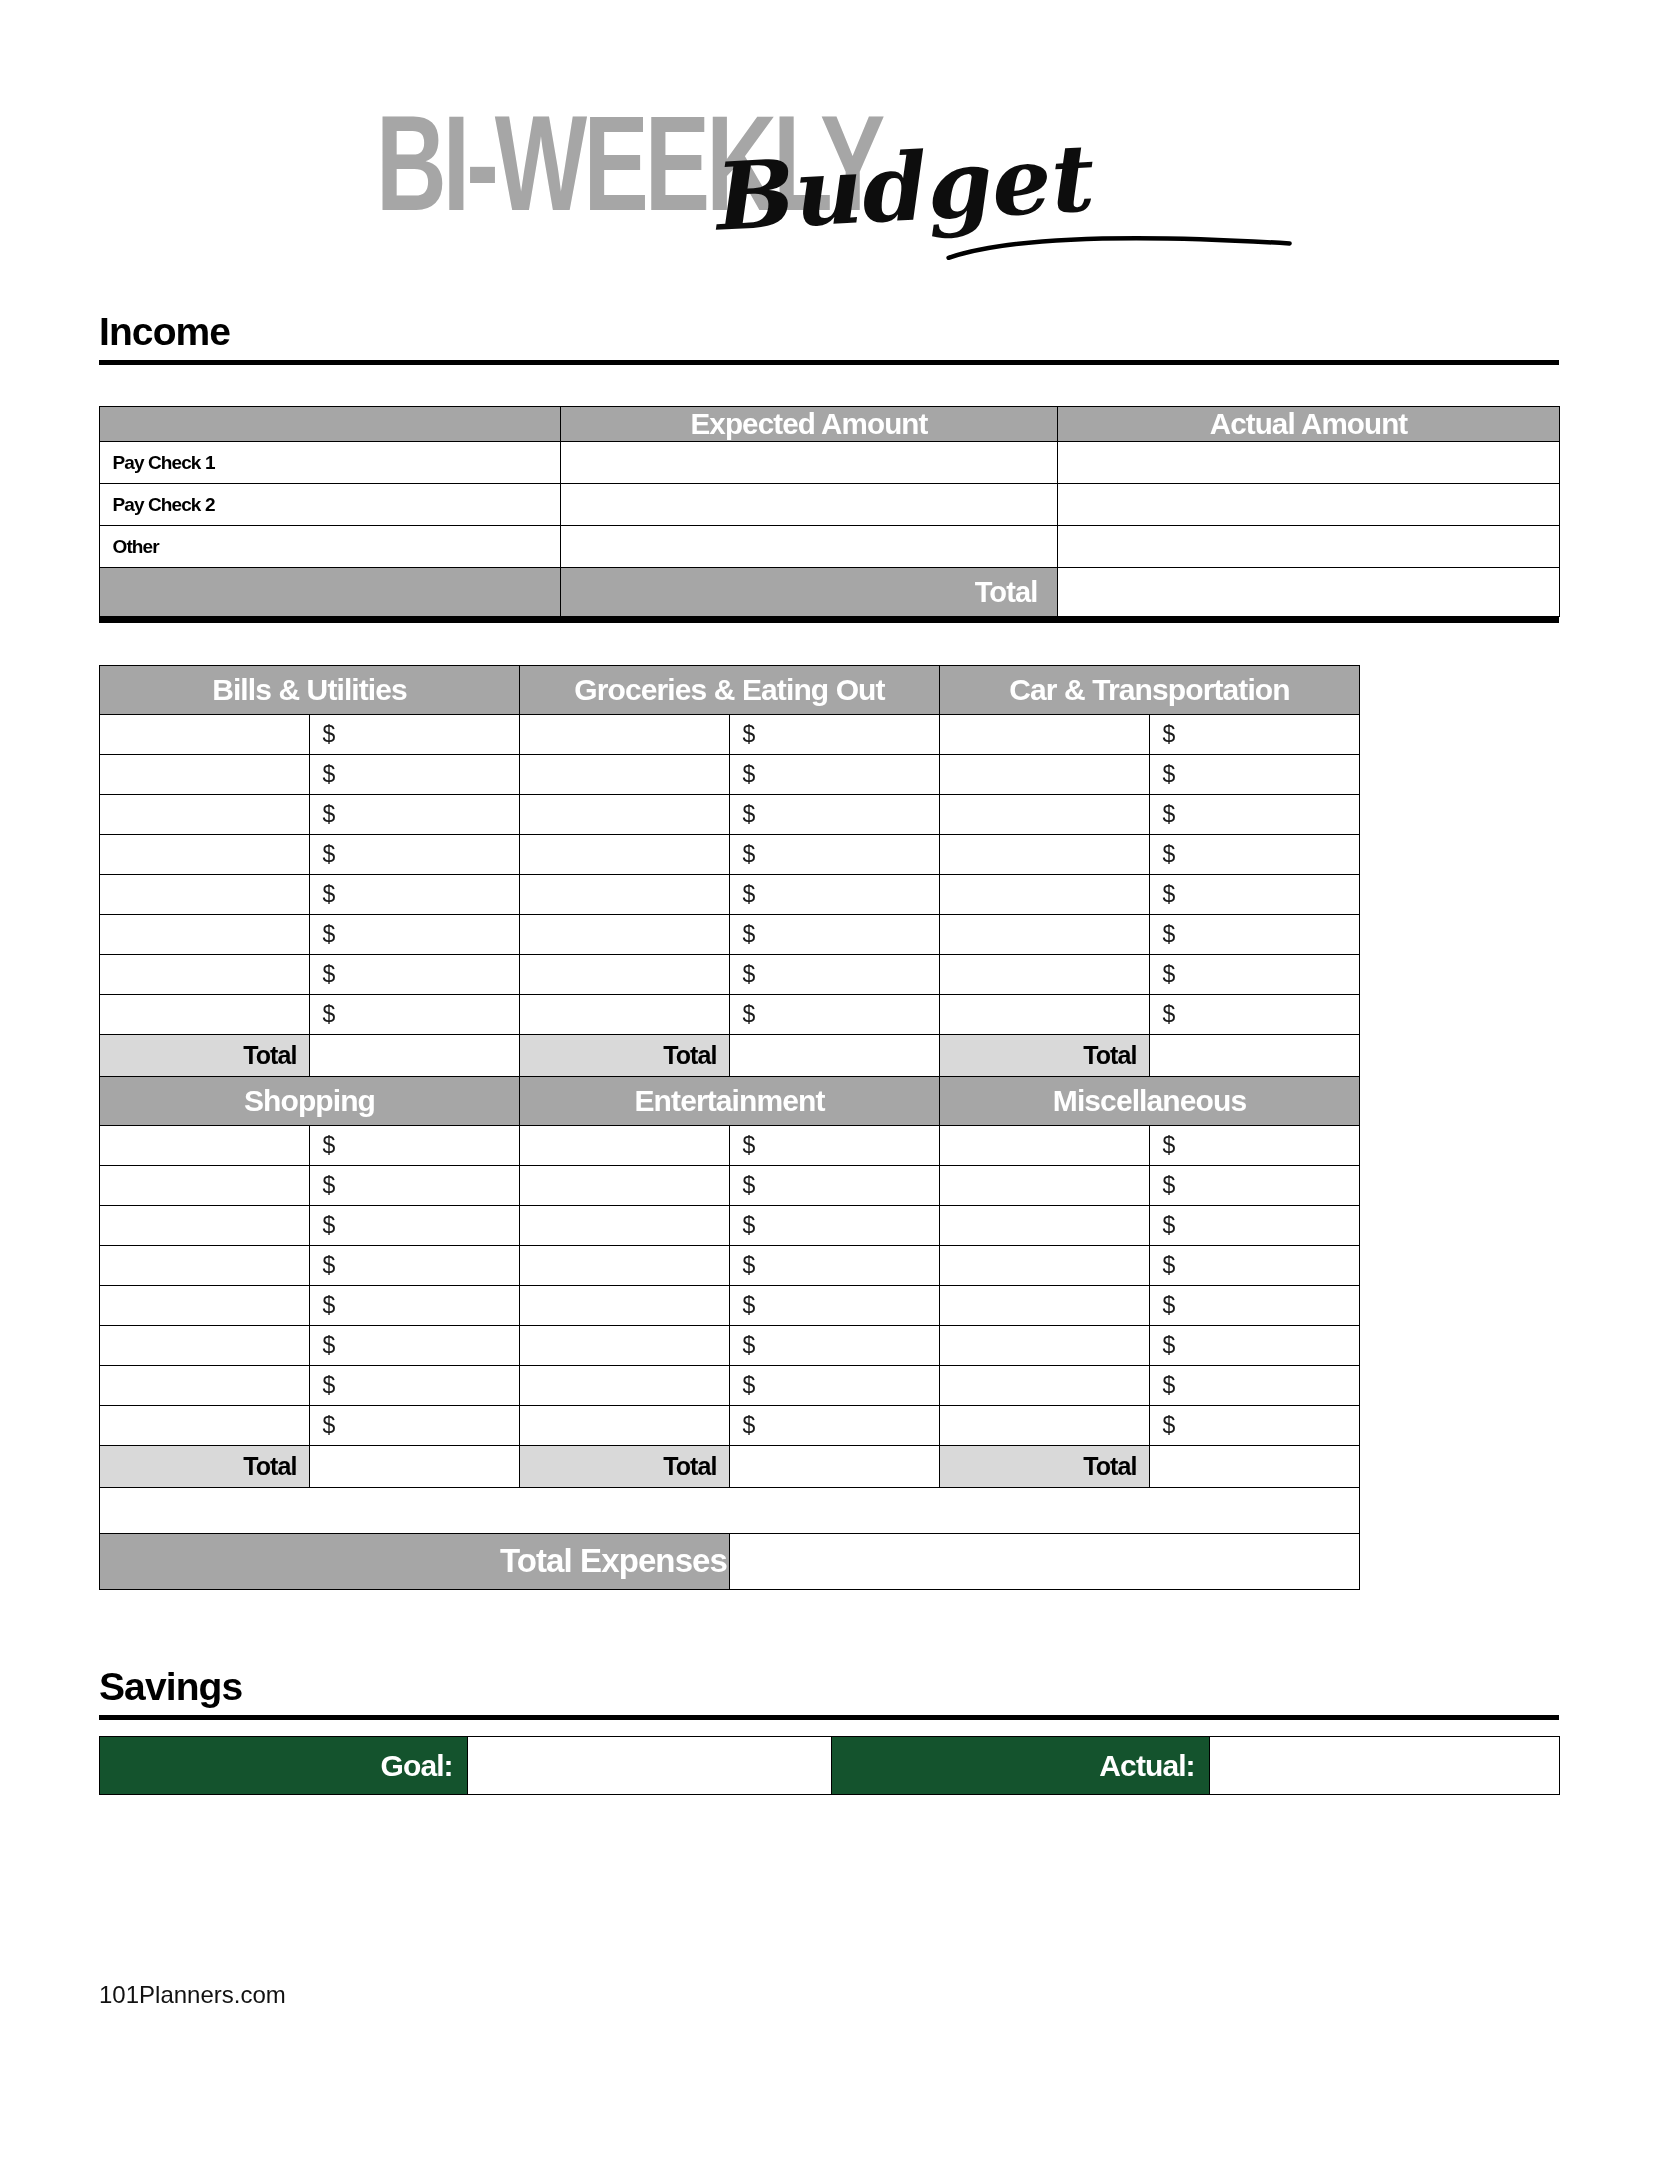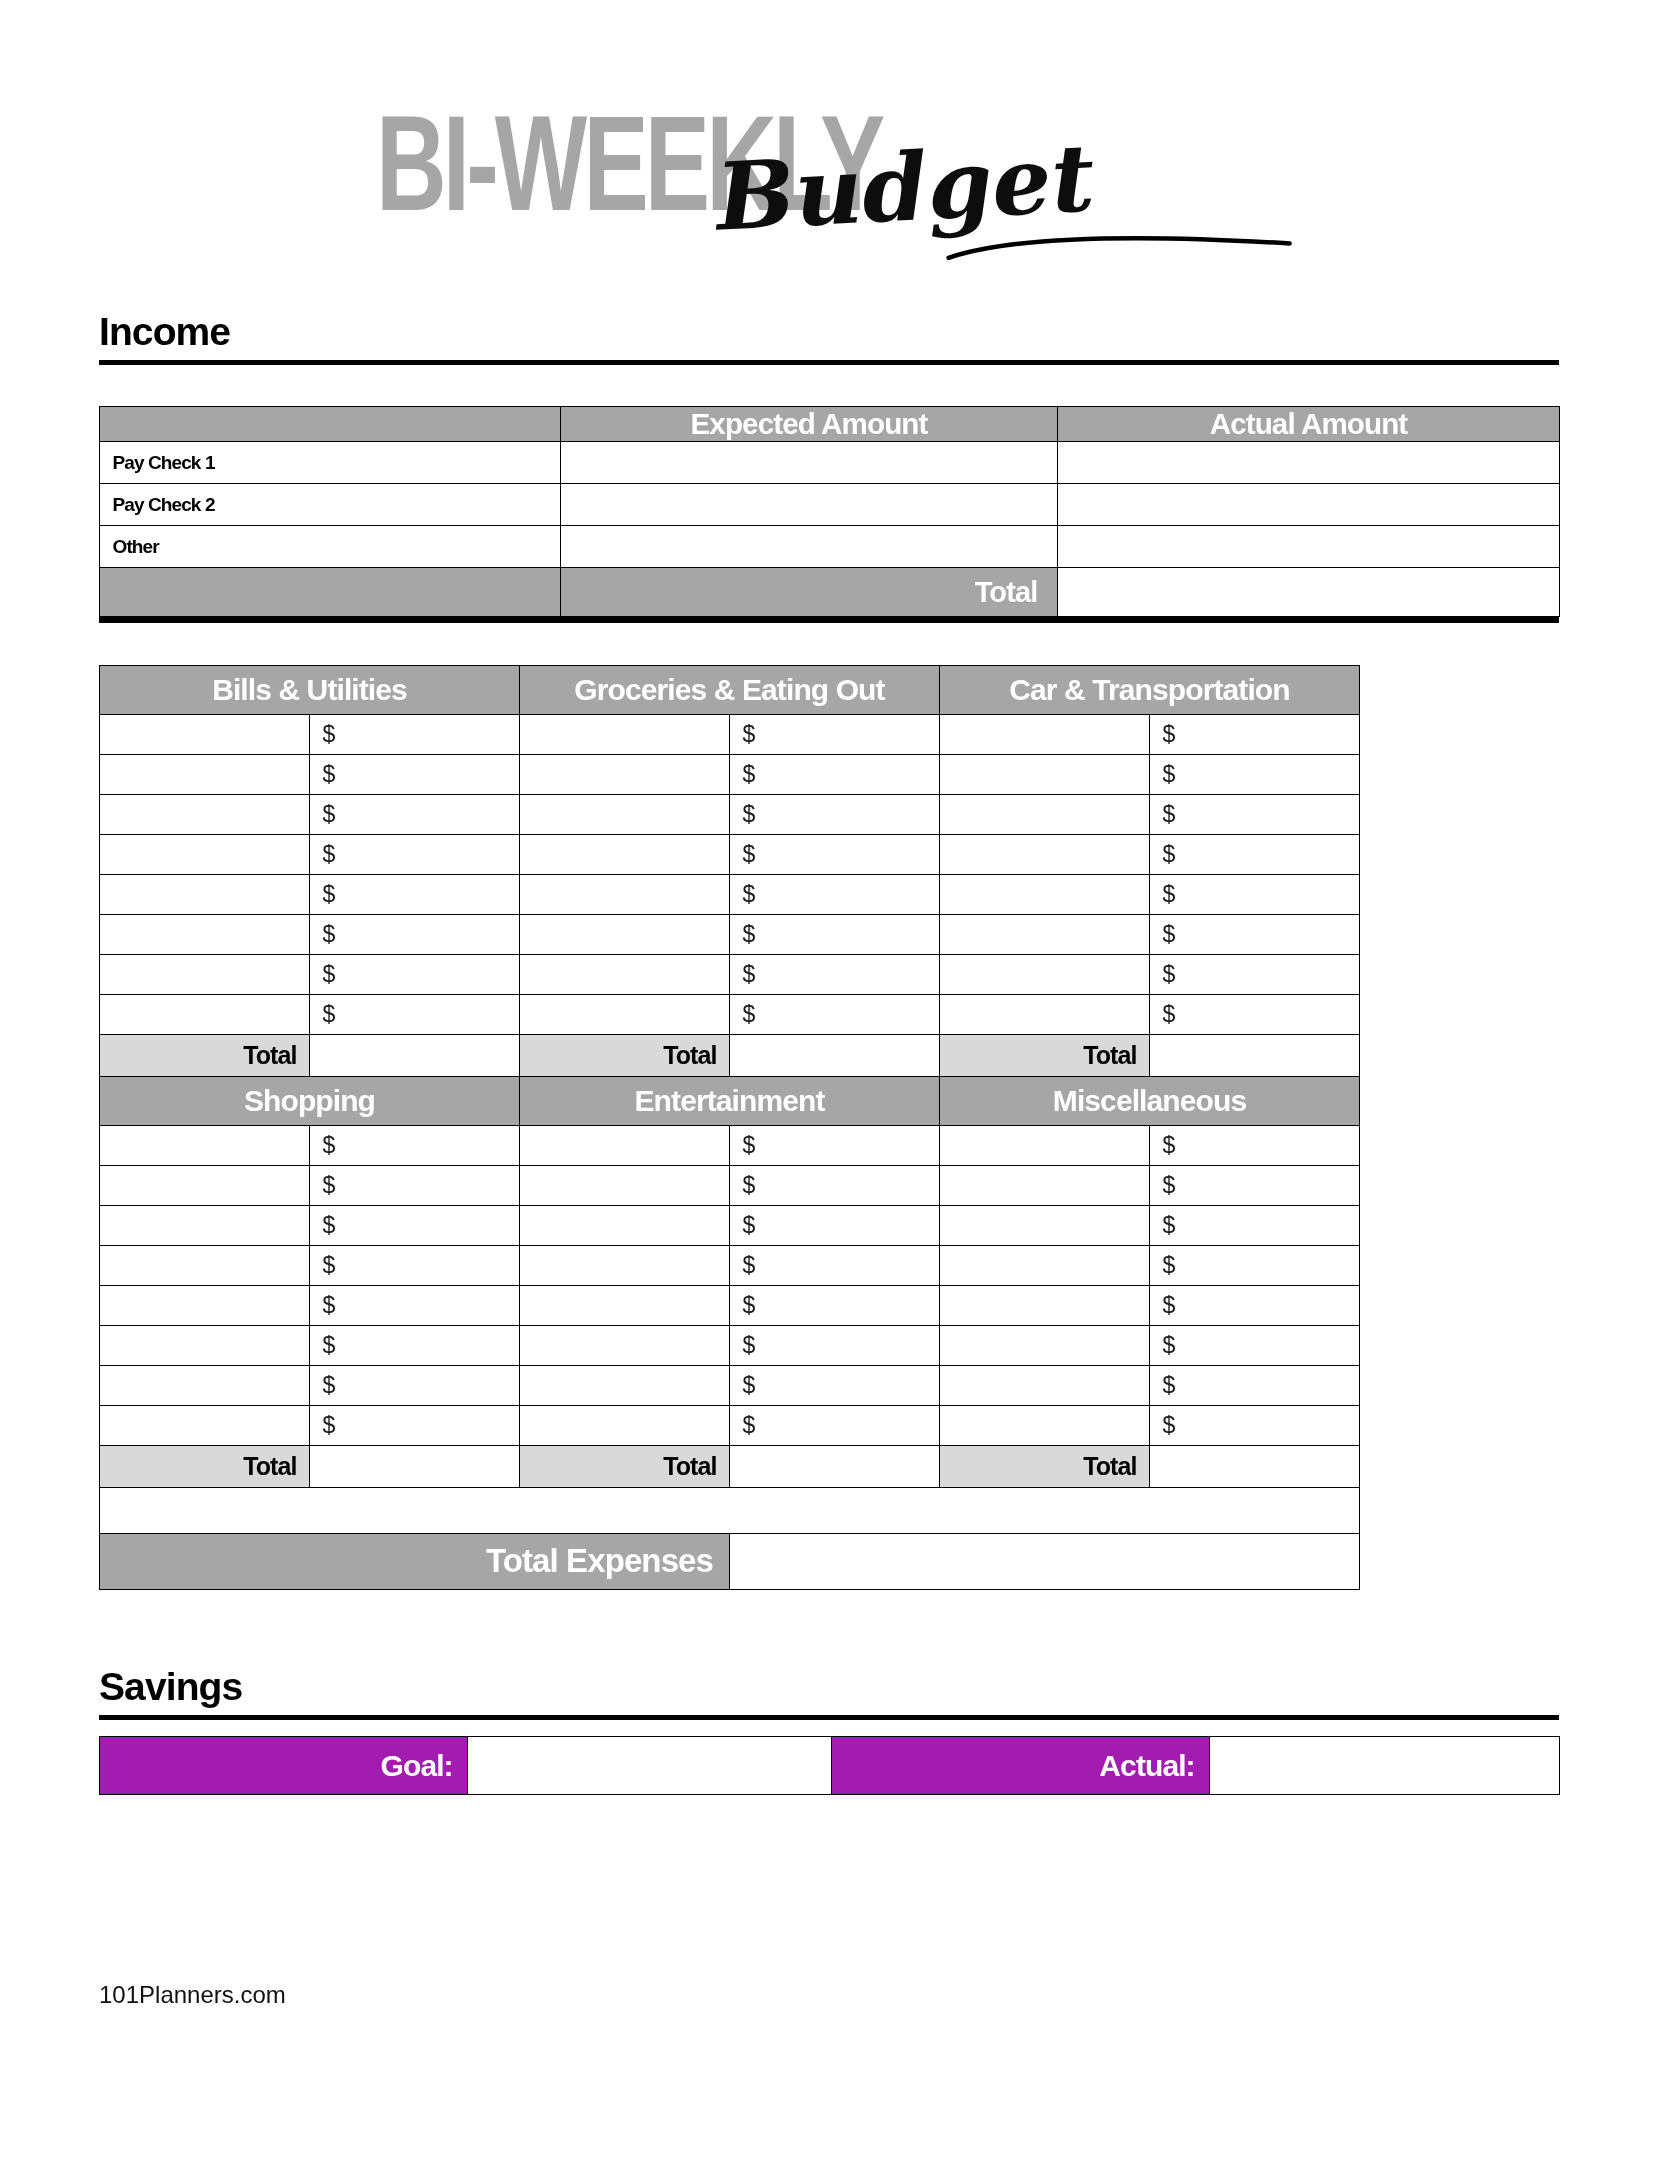--- a/index.html
+++ b/index.html
@@ -47,26 +47,26 @@
   .exp-table tr.row{height:40px;}
   .exp-table tr.tot{height:42px;}
   .exp-table tr.spacer{height:46px;}
   .exp-table tr.texp{height:56px;}
   .gh{background:#a6a6a6;color:#fff;font-weight:800;font-size:30px;text-align:center;
       letter-spacing:-0.9px;}
   .dl{font-size:23px;padding-left:12.5px;color:#1a1a1a;}
   .tl{background:#d9d9d9;font-weight:800;font-size:25px;text-align:right;padding-right:12.5px;
       letter-spacing:-0.9px;}
   .te-label{background:#a6a6a6;color:#fff;font-weight:800;font-size:33px;text-align:right;
-            padding-right:16px;letter-spacing:-0.9px;}
+            padding-right:2px;letter-spacing:-0.9px;}
 
   
   .sav-table{width:1460px;margin-top:16px;}
   .sav-table tr{height:58px;}
-  .slabel{background:#a21caf;color:#fff;font-weight:800;font-size:30px;text-align:right;
+  .slabel{background:#14532d;color:#fff;font-weight:800;font-size:30px;text-align:right;
           padding-right:14.3px;letter-spacing:-0.9px;}
 
   
   .footer{position:absolute;left:99px;top:1981px;font-size:24px;color:#111;}
 </style>
 </head>
 <body>
 
 <div class="page">
 

